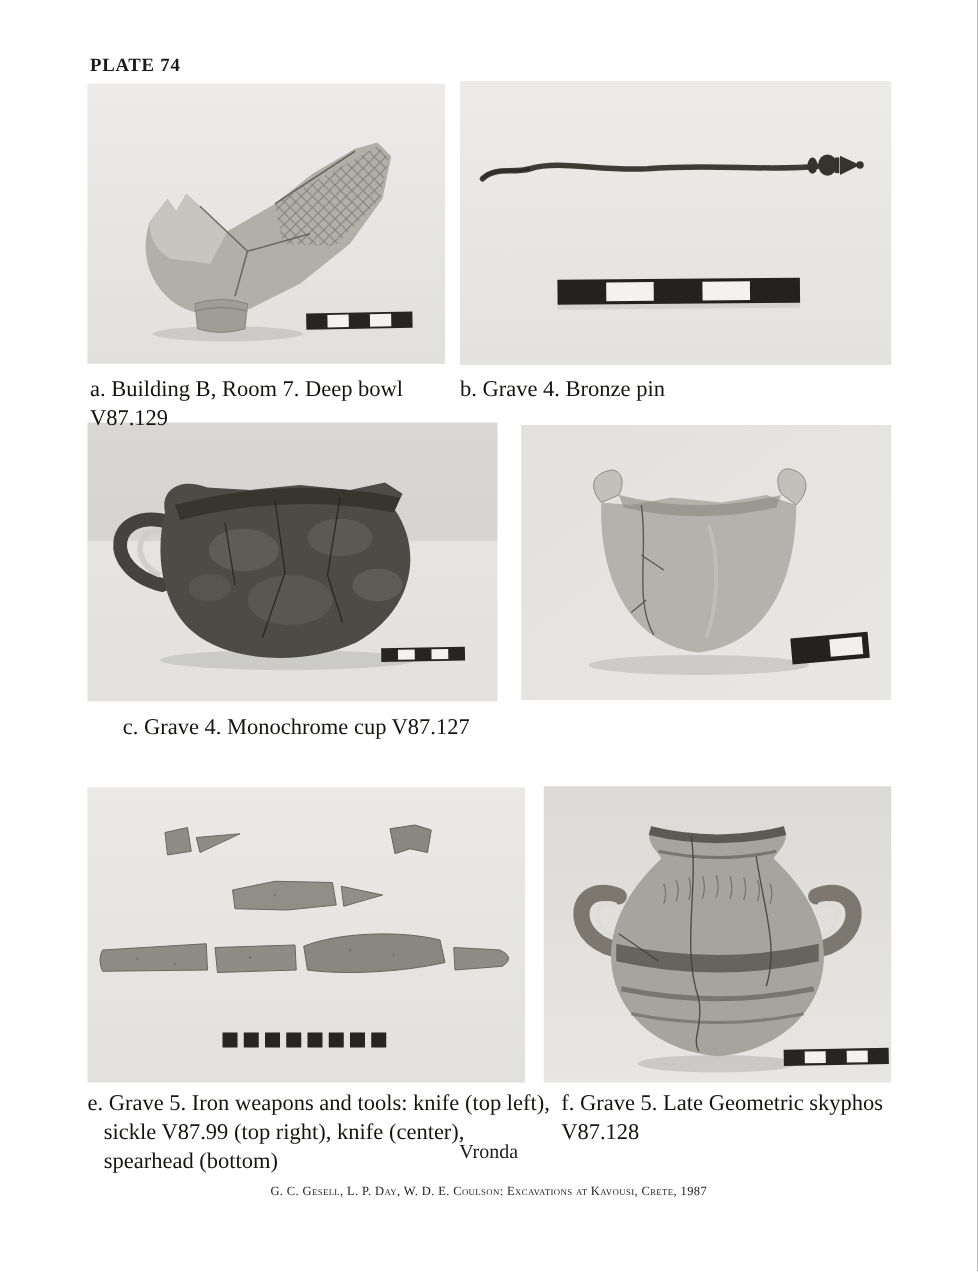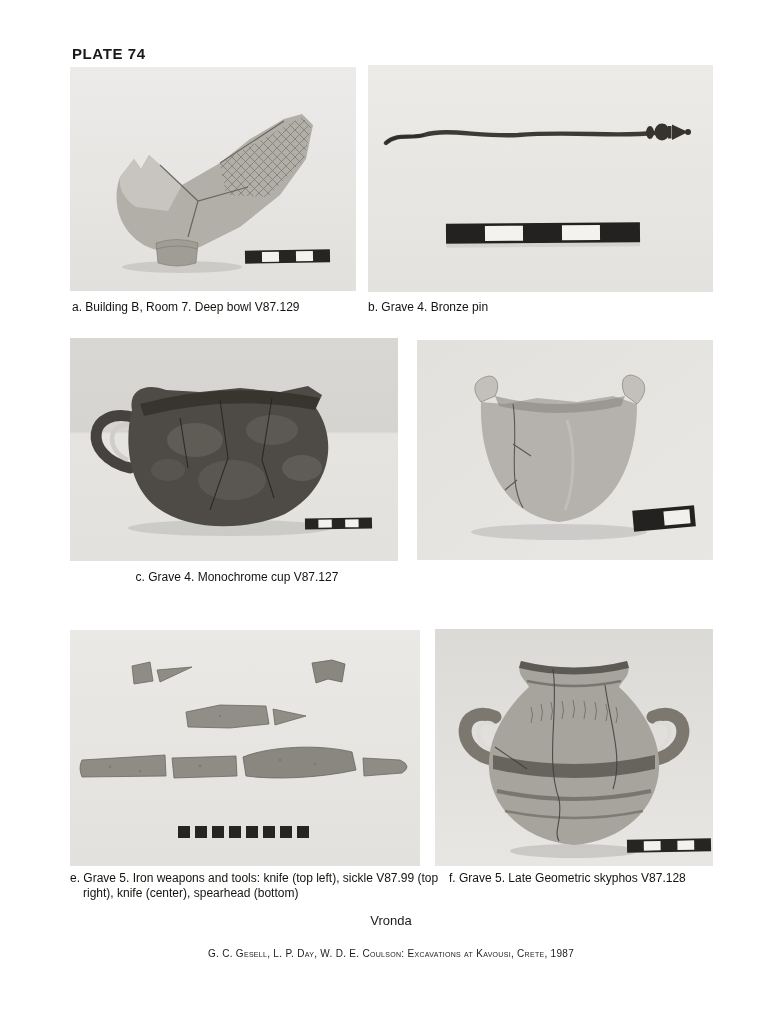--- a/index.html
+++ b/index.html
@@ -1,39 +1,39 @@
 <!DOCTYPE html>
 <html><head>
 <meta charset="utf-8">
 <style>
   html,body{margin:0;padding:0;background:#888;}
   .page{
     position:relative;
     width:782px;height:1024px;
     margin:0 auto;
     background:#ffffff;
-    font-family:Liberation Sans, sans-serif;
+    font-family:Liberation Serif, serif;
     color:#1a1a18;
     overflow:hidden;
   }
   .plate-label{
     position:absolute;left:72px;top:45px;
     font-size:15px;letter-spacing:0.6px;font-weight:600;
   }
   .photo{position:absolute;background:#e8e7e4;}
   .photo svg{display:block;width:100%;height:100%;}
   .caption{
     position:absolute;
-    font-size:12px;line-height:1.28;
+    font-size:18px;line-height:1.28;
     color:#14130f;
   }
   .caption.hang{ text-indent:-13px; padding-left:13px; }
   .site-caption{
     position:absolute;left:0;top:913px;width:782px;
-    text-align:center;font-size:13px;
+    text-align:center;font-size:16px;
   }
   .footer-citation{
     position:absolute;left:0;top:948px;width:782px;
     text-align:center;font-size:10px;
     font-variant:small-caps;letter-spacing:0.3px;
   }
 </style>
 </head>
 <body>
 

